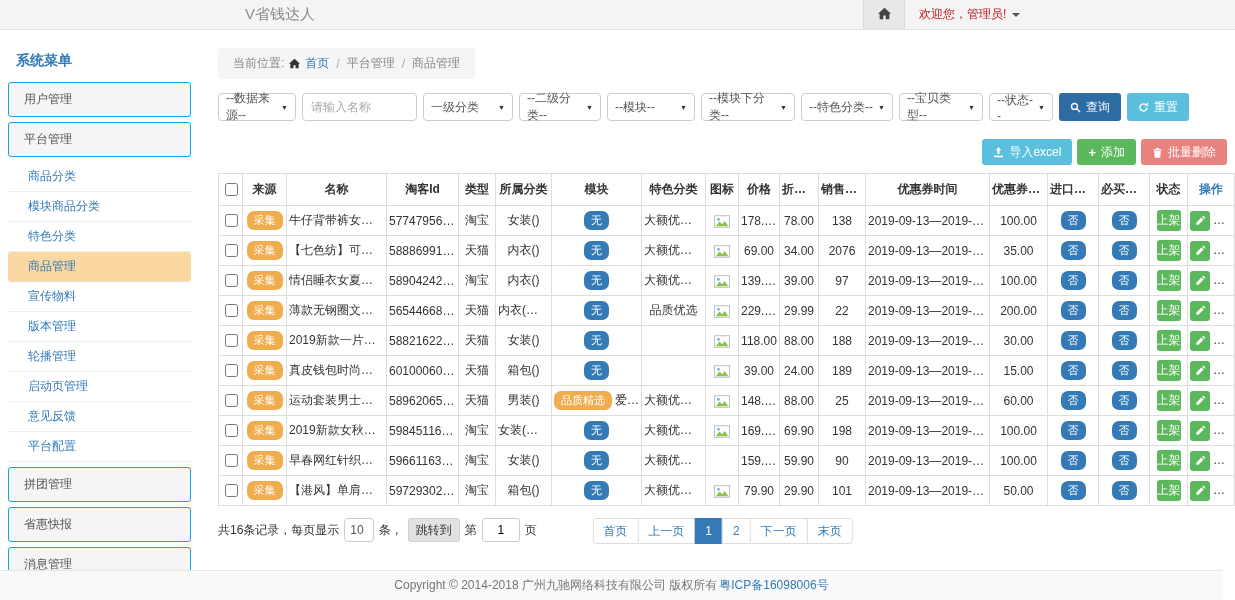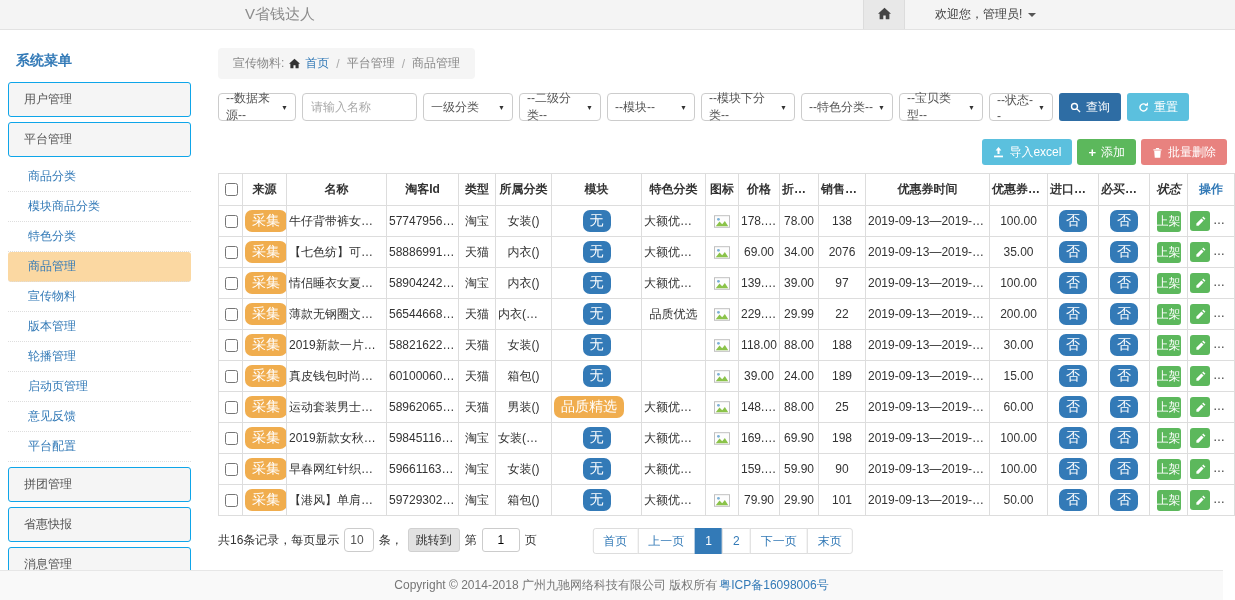--- a/index.html
+++ b/index.html
@@ -10,21 +10,21 @@
     font-size:12px; color:#333; background:#fff;
   }
   
   .topbar { height:30px; background:#f4f4f4; border-bottom:1px solid #e2e2e2;
             display:flex; align-items:center; }
   .topbar-title { margin-left:245px; font-size:15px; color:#8c8c8c; }
   .topbar-right { margin-left:auto; width:372px; display:flex; align-items:center; height:100%; }
   .home-box { width:42px; height:100%; background:#e8e8e8; border-left:1px solid #dcdcdc;
               border-right:1px solid #dcdcdc; display:flex; align-items:center;
               justify-content:center; color:#444; cursor:pointer; }
-  .welcome { margin-left:30px; color:#404040; display:flex; align-items:center; gap:6px; cursor:pointer; }
+  .welcome { margin-left:14px; color:#b91c1c; display:flex; align-items:center; gap:6px; cursor:pointer; }
   .caret { width:0; height:0; border-left:4px solid transparent; border-right:4px solid transparent;
            border-top:4px solid #555; display:inline-block; }
   
   .layout { display:flex; padding:18px 8px 0; height:540px; overflow:hidden; }
   .sidebar { width:183px; flex:none; }
   .sidebar-title { color:var(--primary); font-weight:bold; font-size:14px; padding:4px 10px 12px 8px; }
   .menu-group { background:#f5f5f5; border:1px solid #0ea5e9; border-radius:3px;
                 padding:8px 15px; margin-bottom:5px; color:#555; cursor:pointer; }
   .submenu { background:#fff; margin-bottom:5px; }
   .submenu-item { color:var(--primary); padding:6px 0 6px 20px;
@@ -58,21 +58,21 @@
   .actions .btn { height:26px; }
   .plus { font-weight:bold; font-size:13px; }
   
   table.grid { width:100%; border-collapse:collapse; table-layout:fixed; }
   .grid th, .grid td { border:1px solid #ddd; text-align:center; padding:4px 2px;
                        font-size:12px; color:#333; overflow:hidden; white-space:nowrap;
                        text-overflow:ellipsis; }
   .grid th { font-weight:bold; padding:6px 2px; background:#fff; }
   .grid td { height:26px; }
   .grid th.op-col { color:var(--primary); }
-  .badge { display:inline-block; border-radius:7px; color:#fff; padding:2px 7px; font-size:14px; }
+  .badge { display:inline-block; border-radius:7px; color:#fff; padding:2px 7px; font-size:11px; }
   .badge.orange { background:var(--warning); cursor:pointer; }
   .badge.blue   { background:var(--primary); cursor:pointer; }
   .module-extra { margin-left:3px; color:#333; }
   .status-btn { background:var(--success); color:#fff; border-radius:3px; padding:2px 0;
                 display:inline-block; cursor:pointer; }
   .op-btn { display:inline-flex; width:20px; height:20px; border-radius:3px; align-items:center;
             justify-content:center; color:#fff; cursor:pointer; vertical-align:middle; }
   .op-edit { background:var(--success); margin-right:3px; }
   .op-del  { background:var(--danger); }
   .img-ph { display:inline-flex; vertical-align:middle; }
@@ -135,21 +135,21 @@
           <div class="submenu-item">平台配置</div>
         </div>
         <div class="menu-group">拼团管理</div>
         <div class="menu-group">省惠快报</div>
         <div class="menu-group">消息管理</div>
       </div>
   </aside>
 
   <main class="content">
     <div class="breadcrumb">
-      <span>宣传物料:</span>
+      <span>当前位置:</span>
       <span class="home-ic">
           <svg viewBox="0 0 16 16" width="11" height="11">
             <path d="M8 1L0 8.2h2V15h4.5v-4.5h3V15H14V8.2h2z" fill="currentColor"></path>
           </svg>
         </span>
       <a>首页</a>
       <span class="sep">/</span>
       <span>平台管理</span>
       <span class="sep">/</span>
       <span>商品管理</span>
@@ -239,21 +239,21 @@
             <th style="width: 90px;">模块</th>
             <th style="width: 64px;">特色分类</th>
             <th style="width: 33px;">图标</th>
             <th style="width: 41px;">价格</th>
             <th style="width: 39px;">折后价</th>
             <th style="width: 47px;">销售数量</th>
             <th style="width: 124px;">优惠券时间</th>
             <th style="width: 58px;">优惠券金额</th>
             <th style="width: 51px;">进口优选</th>
             <th style="width: 51px;">必买清单</th>
-            <th style="width: 38px; font-style: italic;">状态</th>
+            <th style="width: 38px;">状态</th>
             <th class="op-col" style="width: 47px;">操作</th>
           </tr>
         </thead>
       <tbody id="rows">
           <tr>
             <td><input type="checkbox" style=""></td>
             <td><span class="badge orange">采集</span></td>
             <td title="牛仔背带裤女秋装减龄...">牛仔背带裤女秋装减龄...</td>
             <td>577479560965</td>
             <td>淘宝</td>

